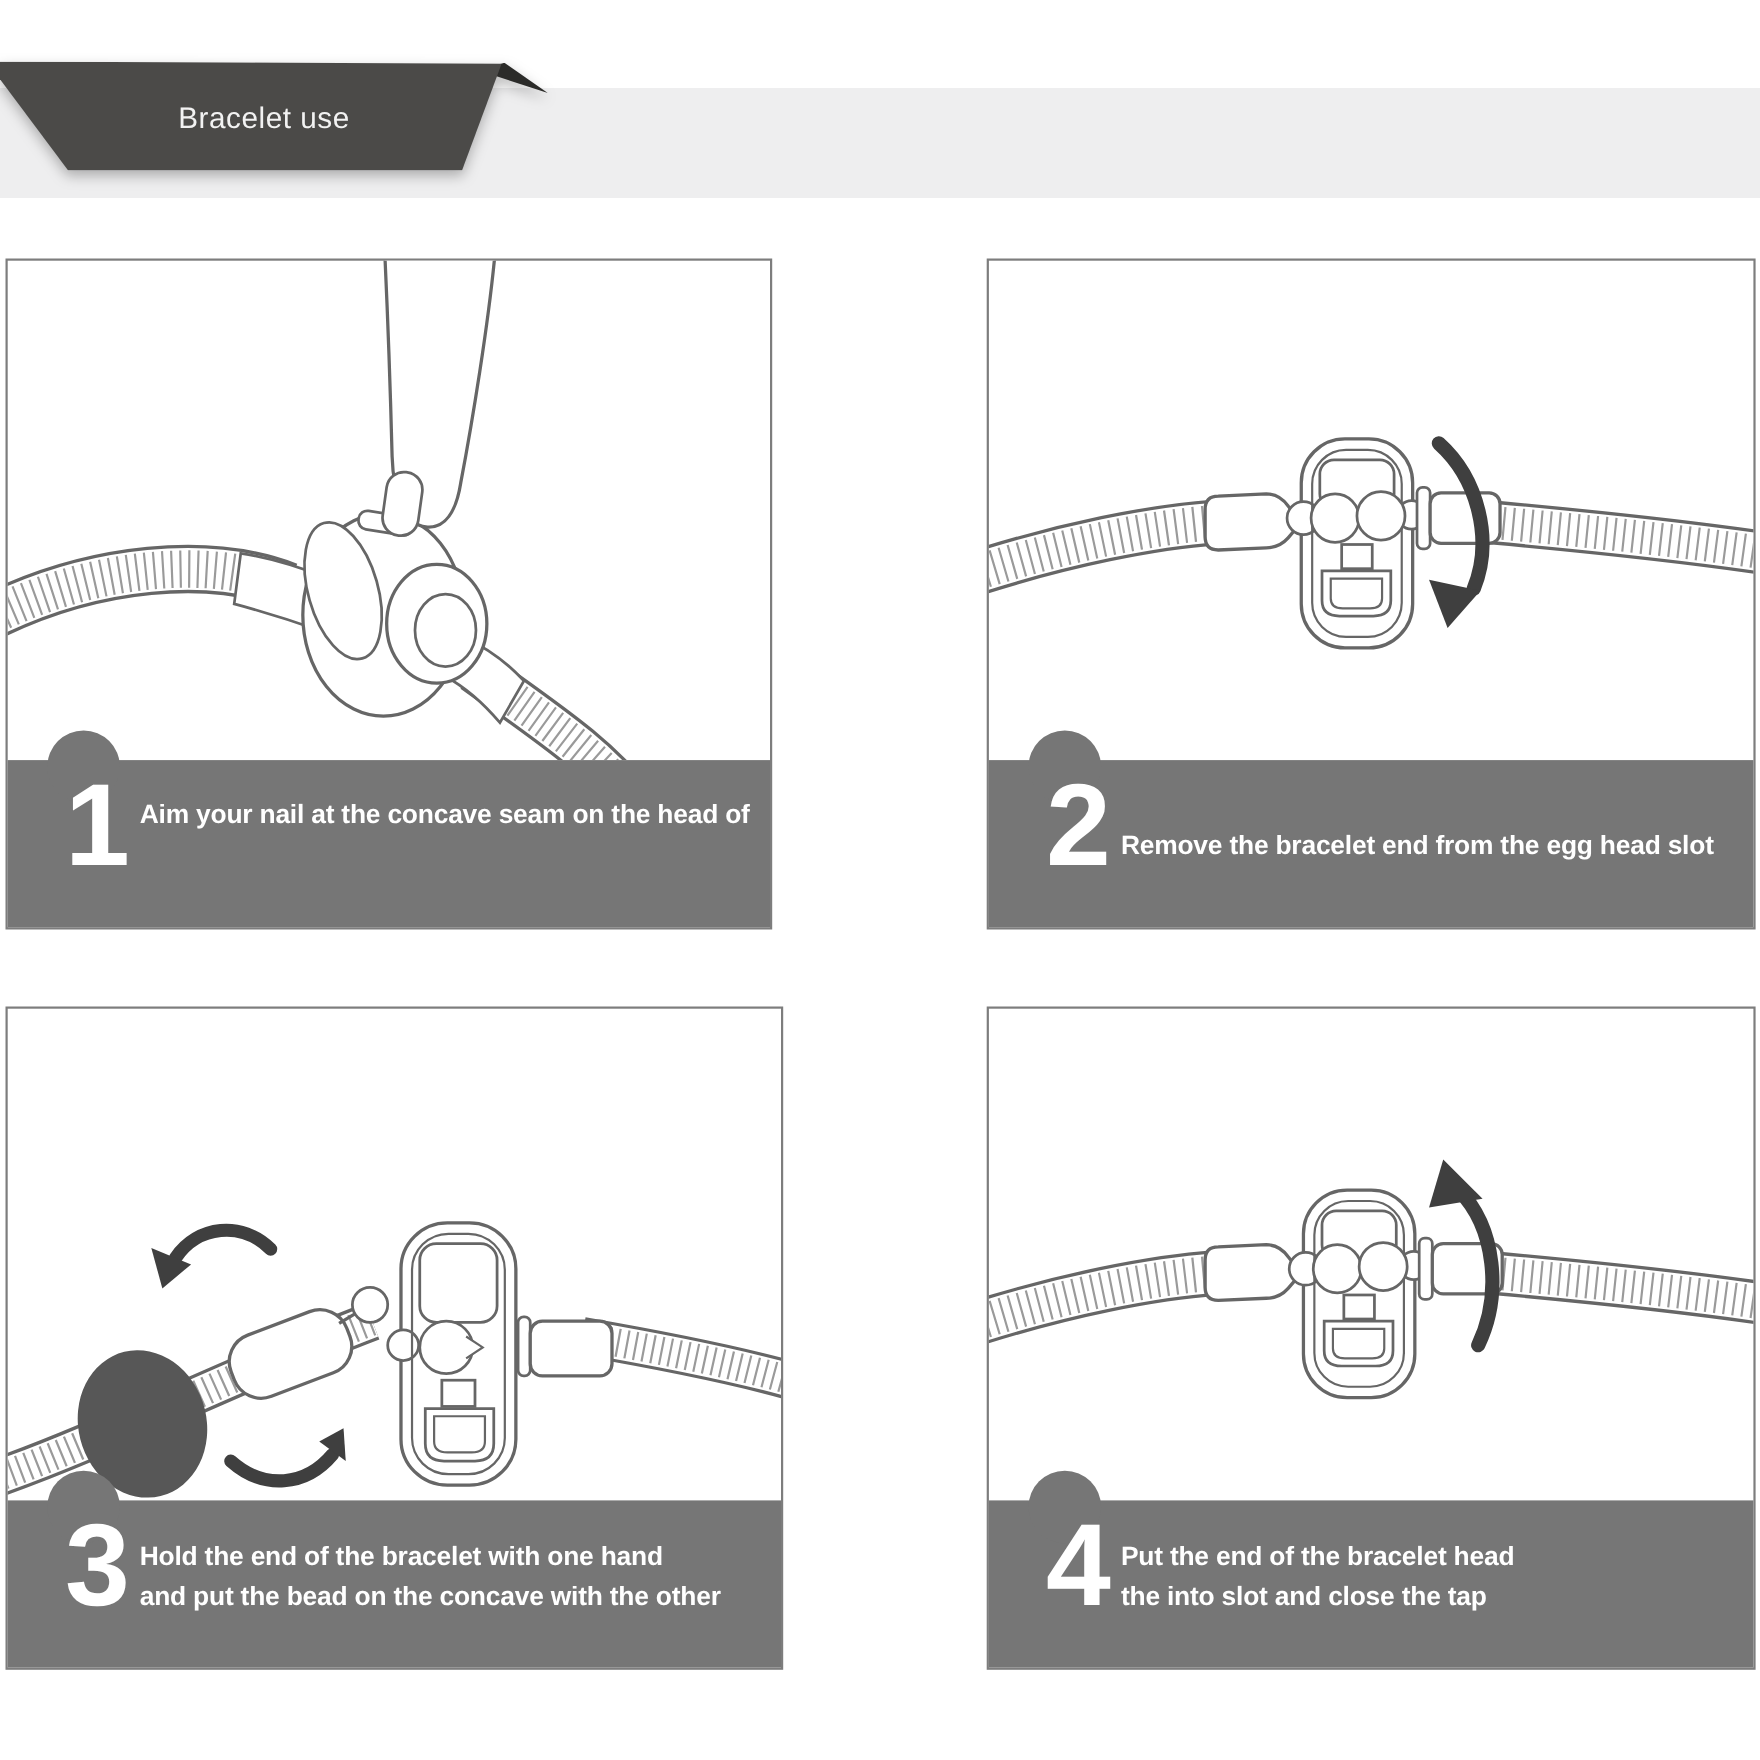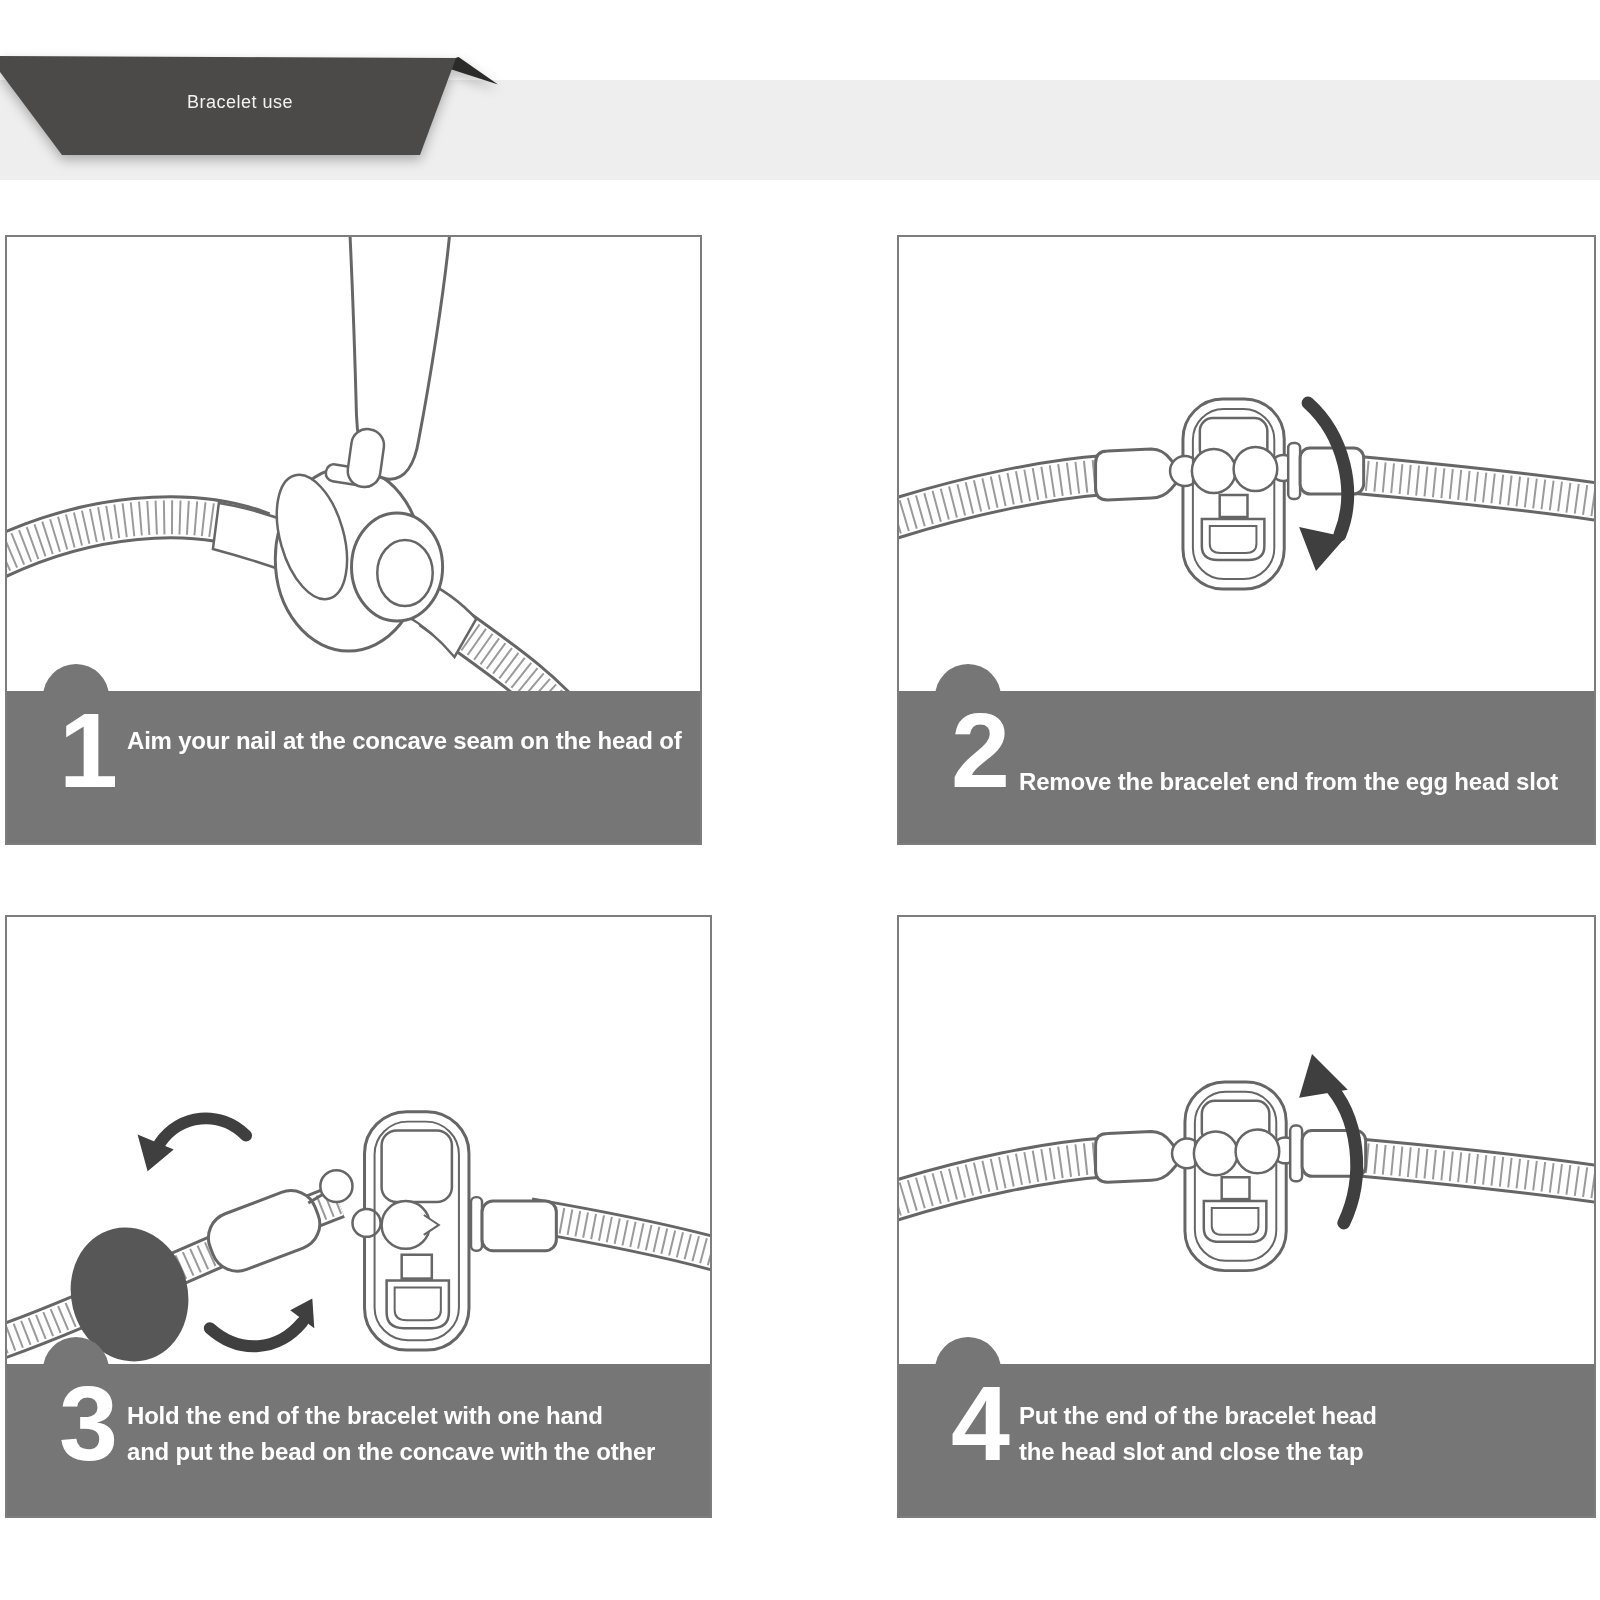--- a/index.html
+++ b/index.html
@@ -7,37 +7,37 @@
   .page{position:relative;width:1600px;height:1600px;background:var(--page-bg,#fff);overflow:hidden;}
 
   
   .band{position:absolute;left:0;top:80px;width:1600px;height:100px;background:var(--band-bg,#eeeeef);}
   .banner{position:absolute;left:0;top:56px;width:520px;height:110px;filter:drop-shadow(0 5px 6px rgba(0,0,0,.28));}
   .banner-fold{position:absolute;left:430px;top:1px;width:68px;height:30px;background:var(--banner-fold,#2b2b29);
     clip-path:polygon(8% 24%,100% 92%,42% 0%);}
   .banner-main{position:absolute;left:0;top:0;width:462px;height:99px;background:var(--banner-bg,#4b4a48);
     clip-path:polygon(0px 0px,456px 2px,420px 99px,62px 99px,0px 16px);}
   .banner-title{position:absolute;left:60px;top:36px;width:360px;text-align:center;
-    font-size:18px;letter-spacing:.5px;color:var(--banner-text,#f2f2f2);}
+    font-size:27px;letter-spacing:.5px;color:var(--banner-text,#f2f2f2);}
 
   
   .panel{position:absolute;background:#fff;border:2px solid var(--panel-border,#7d7d7d);box-sizing:border-box;}
   #p1{left:5px;top:235px;width:697px;height:610px;}
   #p2{left:897px;top:235px;width:699px;height:610px;}
   #p3{left:5px;top:915px;width:707px;height:603px;}
   #p4{left:897px;top:915px;width:699px;height:603px;}
   .illu{position:absolute;left:0;top:0;width:100%;height:calc(100% - 152px);z-index:1;display:block;}
 
   .caption{position:absolute;left:0;right:0;bottom:0;height:152px;background:var(--caption-bg,#767676);z-index:2;}
   .bump{position:absolute;left:36px;top:-27px;width:66px;height:66px;border-radius:50%;background:var(--caption-bg,#767676);}
   .num{position:absolute;left:52px;top:6px;font-size:106px;line-height:1;font-weight:bold;color:var(--caption-text,#fff);}
   .cap-text{position:absolute;left:120px;top:32px;font-size:24px;font-weight:bold;letter-spacing:-0.2px;
     color:var(--caption-text,#fff);line-height:36px;white-space:nowrap;}
   .cap-line{display:block;}
-  .panel-single .cap-text{top:73px;}
+  .panel-single .cap-text{top:60px;}
   .row2 .cap-text{top:34px;}
 
   
   .wh{fill:#fff;stroke:var(--line,#666);}
   .ln{fill:none;stroke:var(--line,#666);}
   .cb{fill:none;stroke:var(--line,#666);}
   .cw{fill:none;stroke:#fff;}
   .cr{fill:none;stroke:var(--ribs,#9a9a9a);}
   .arln{fill:none;stroke:var(--arrow,#3f3f3f);stroke-linecap:round;}
   .ar{fill:var(--arrow,#3f3f3f);stroke:none;}
@@ -216,18 +216,18 @@
       <g>
         <path class="arln" stroke-width="13" d="M448,308 C470,262 464,200 430,166"></path>
         <polygon class="ar" points="416,138 403,182 452,174"></polygon>
       </g>
     </svg>
     <div class="caption">
       <div class="bump"></div>
       <div class="num">4</div>
       <div class="cap-text">
         <span class="cap-line">Put the end of the bracelet head</span>
-        <span class="cap-line">the head slot and close the tap</span>
+        <span class="cap-line">the into slot and close the tap</span>
       </div>
     </div>
   </div>
 
 </div>
 
 </body></html>

